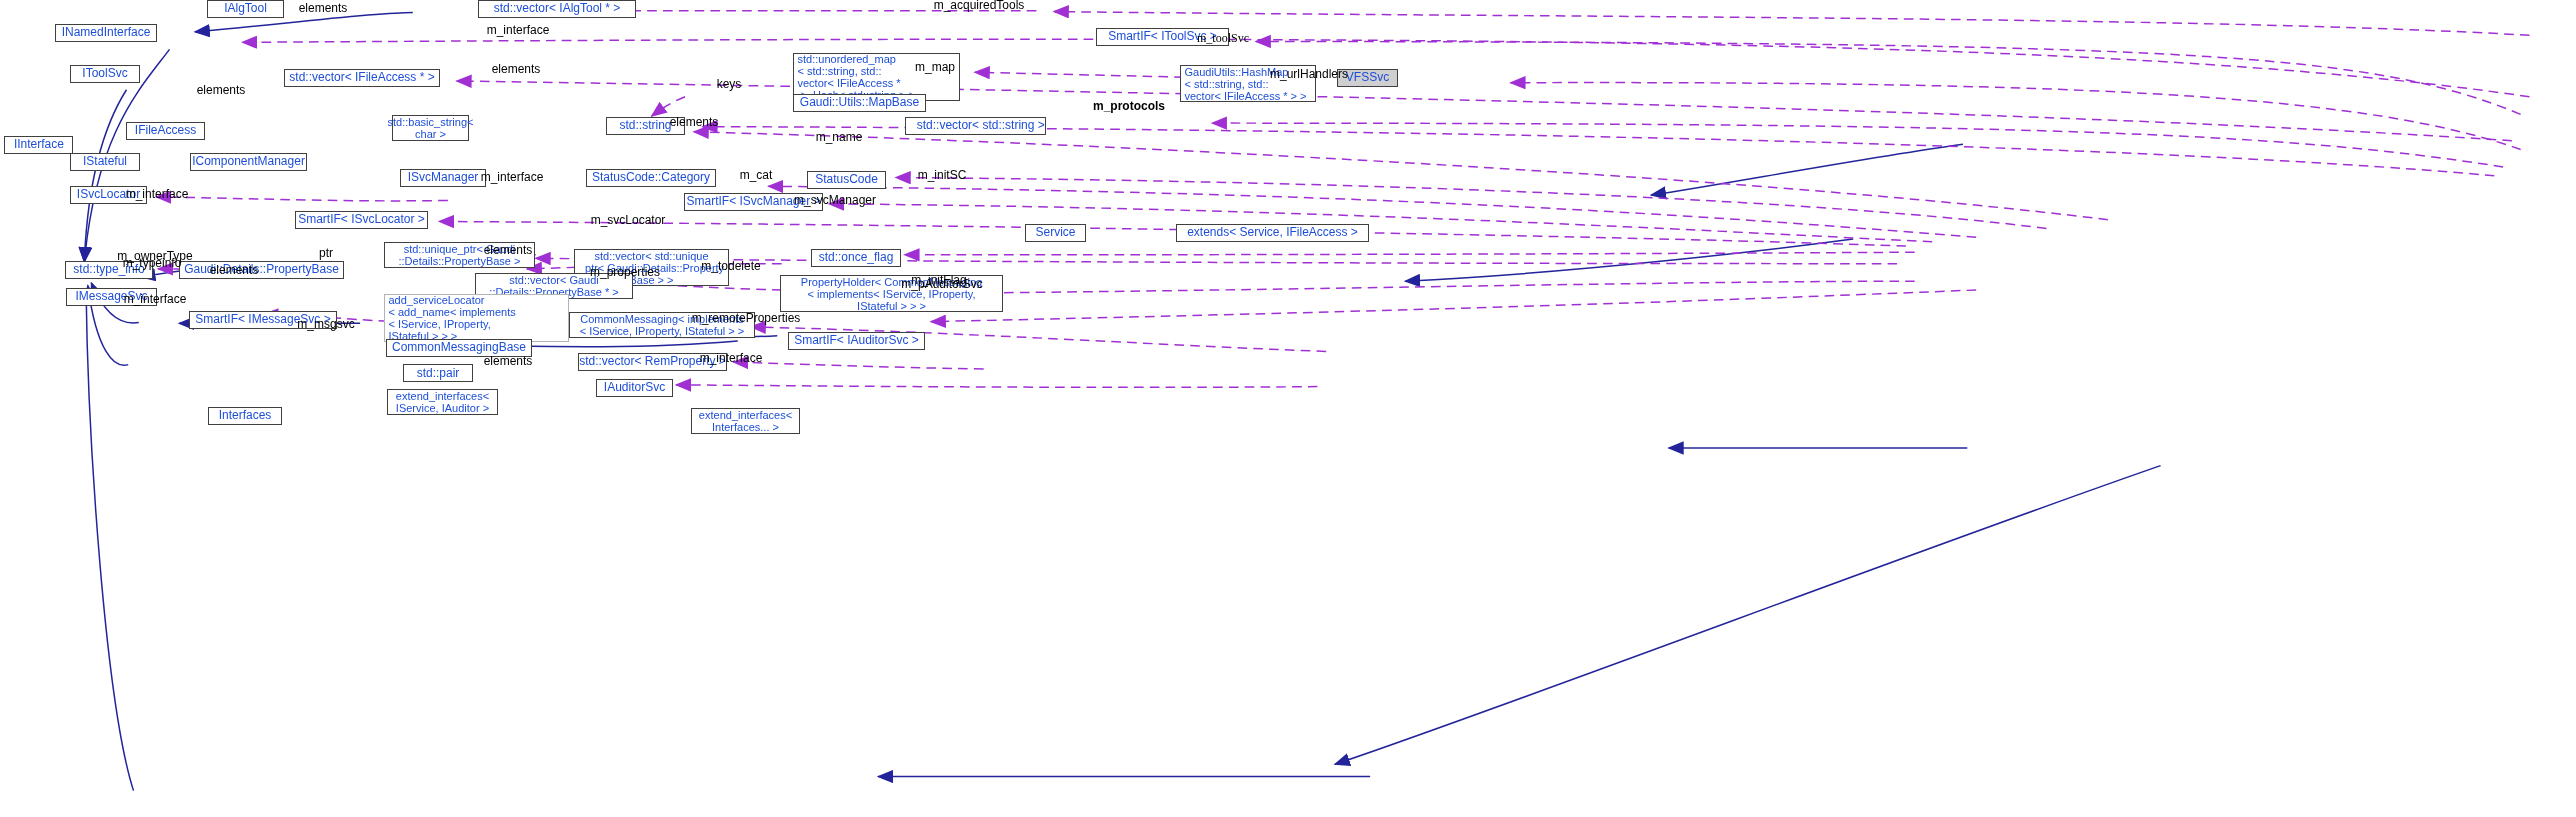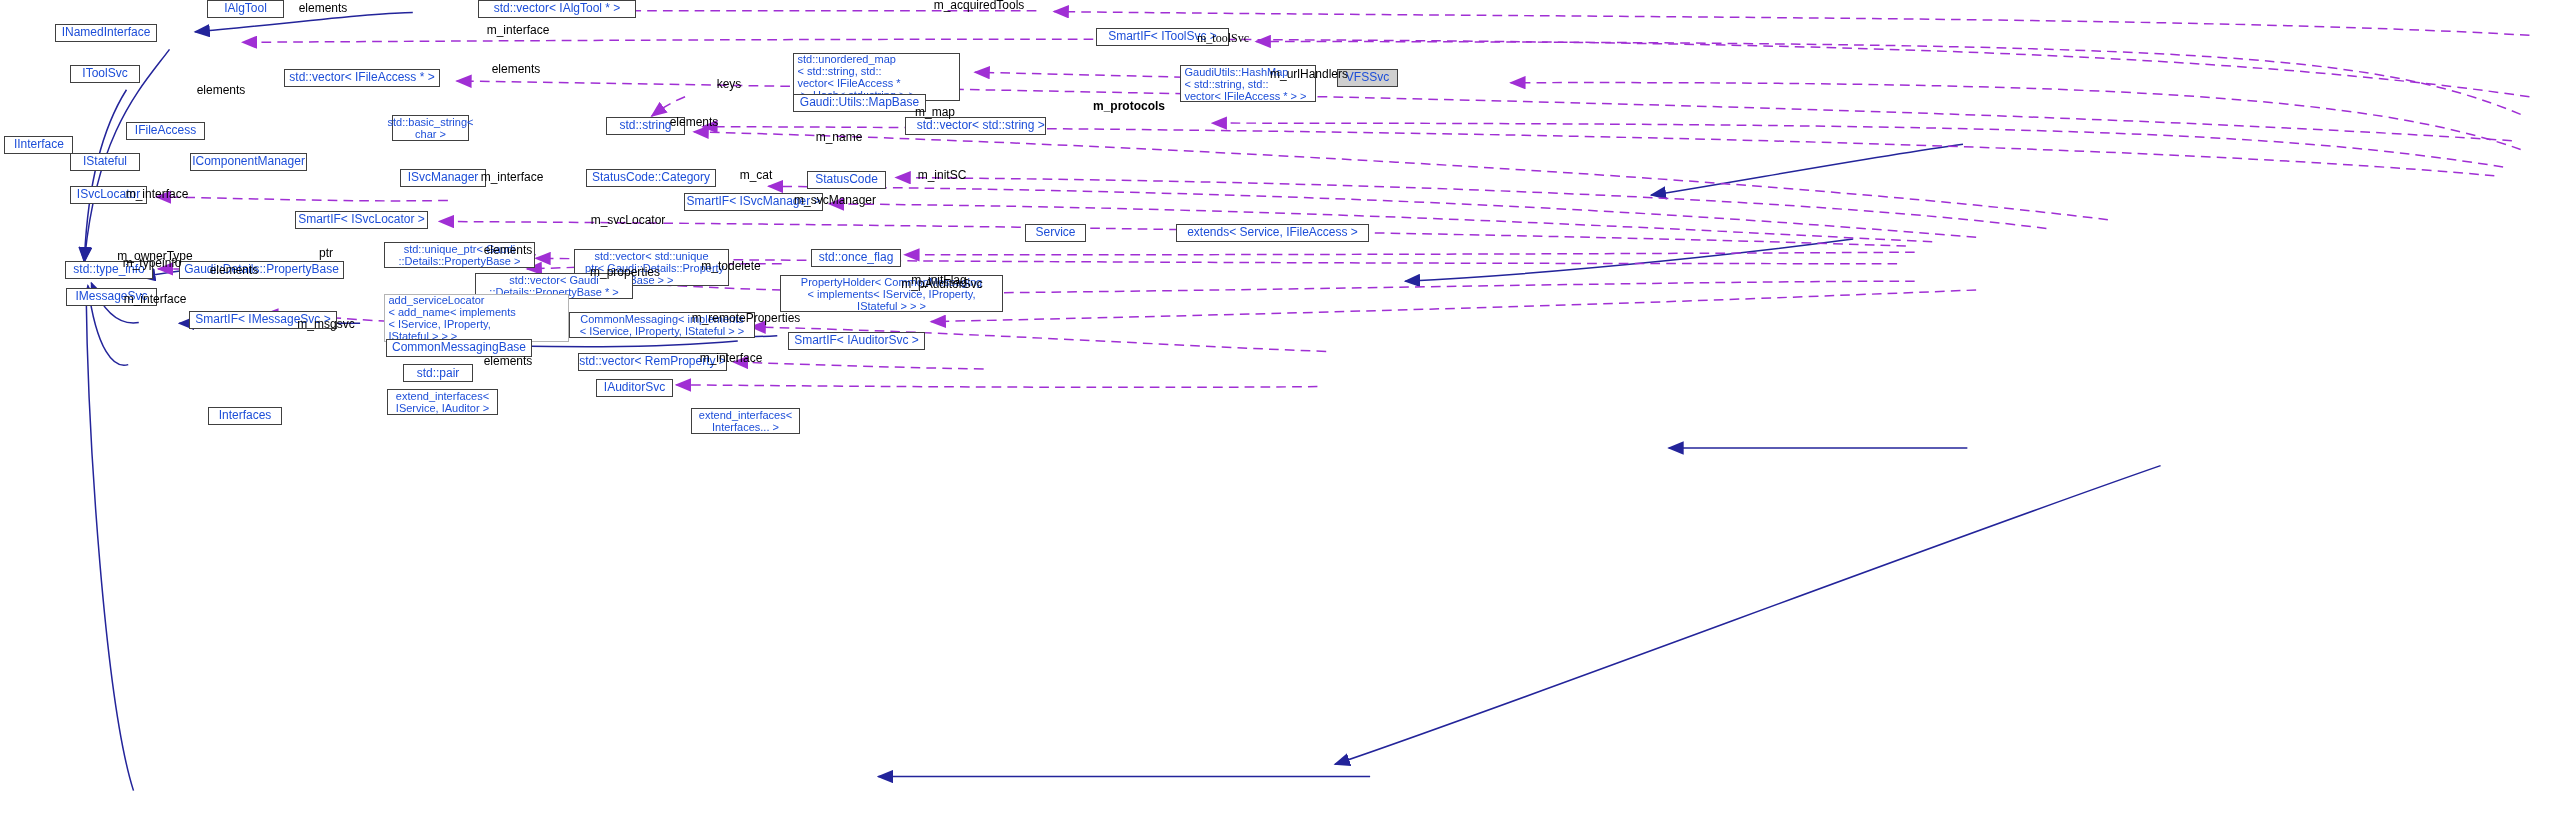--- a/index.html
+++ b/index.html
@@ -162,21 +162,21 @@
     <div class="node " style="left: 387px; top: 389px; width: 111px; height: 26px; font-size: 11px; line-height: 12px;">extend_interfaces&lt;
 IService, IAuditor &gt;</div>
     <div class="node " style="left: 208px; top: 407px; width: 74px; height: 17.6px;">Interfaces</div>
     <div class="node " style="left: 691px; top: 408px; width: 109px; height: 26px; font-size: 11px; line-height: 12px;">extend_interfaces&lt;
 Interfaces... &gt;</div>
     <div class="edge-label" style="left: 323px; top: 8px;">elements</div>
     <div class="edge-label" style="left: 979px; top: 5.3px;">m_acquiredTools</div>
     <div class="edge-label" style="left: 518px; top: 30px;">m_interface</div>
     <div class="edge-label" style="left: 1223px; top: 38px; font-family: Liberation Serif, serif;">m_toolSvc</div>
     <div class="edge-label" style="left: 516px; top: 69px;">elements</div>
-    <div class="edge-label" style="left: 935px; top: 67px; margin-top: 45px;">m_map</div>
+    <div class="edge-label" style="left: 935px; top: 67px;">m_map</div>
     <div class="edge-label" style="left: 1309px; top: 74px;">m_urlHandlers</div>
     <div class="edge-label" style="left: 221px; top: 90px;">elements</div>
     <div class="edge-label" style="left: 729px; top: 84px;">keys</div>
     <div class="edge-label" style="left: 1129px; top: 106px; font-weight: bold;">m_protocols</div>
     <div class="edge-label" style="left: 694px; top: 122px;">elements</div>
     <div class="edge-label" style="left: 839px; top: 137px;">m_name</div>
     <div class="edge-label" style="left: 512px; top: 177px;">m_interface</div>
     <div class="edge-label" style="left: 756px; top: 175px;">m_cat</div>
     <div class="edge-label" style="left: 942px; top: 175px;">m_initSC</div>
     <div class="edge-label" style="left: 157px; top: 194px;">m_interface</div>

